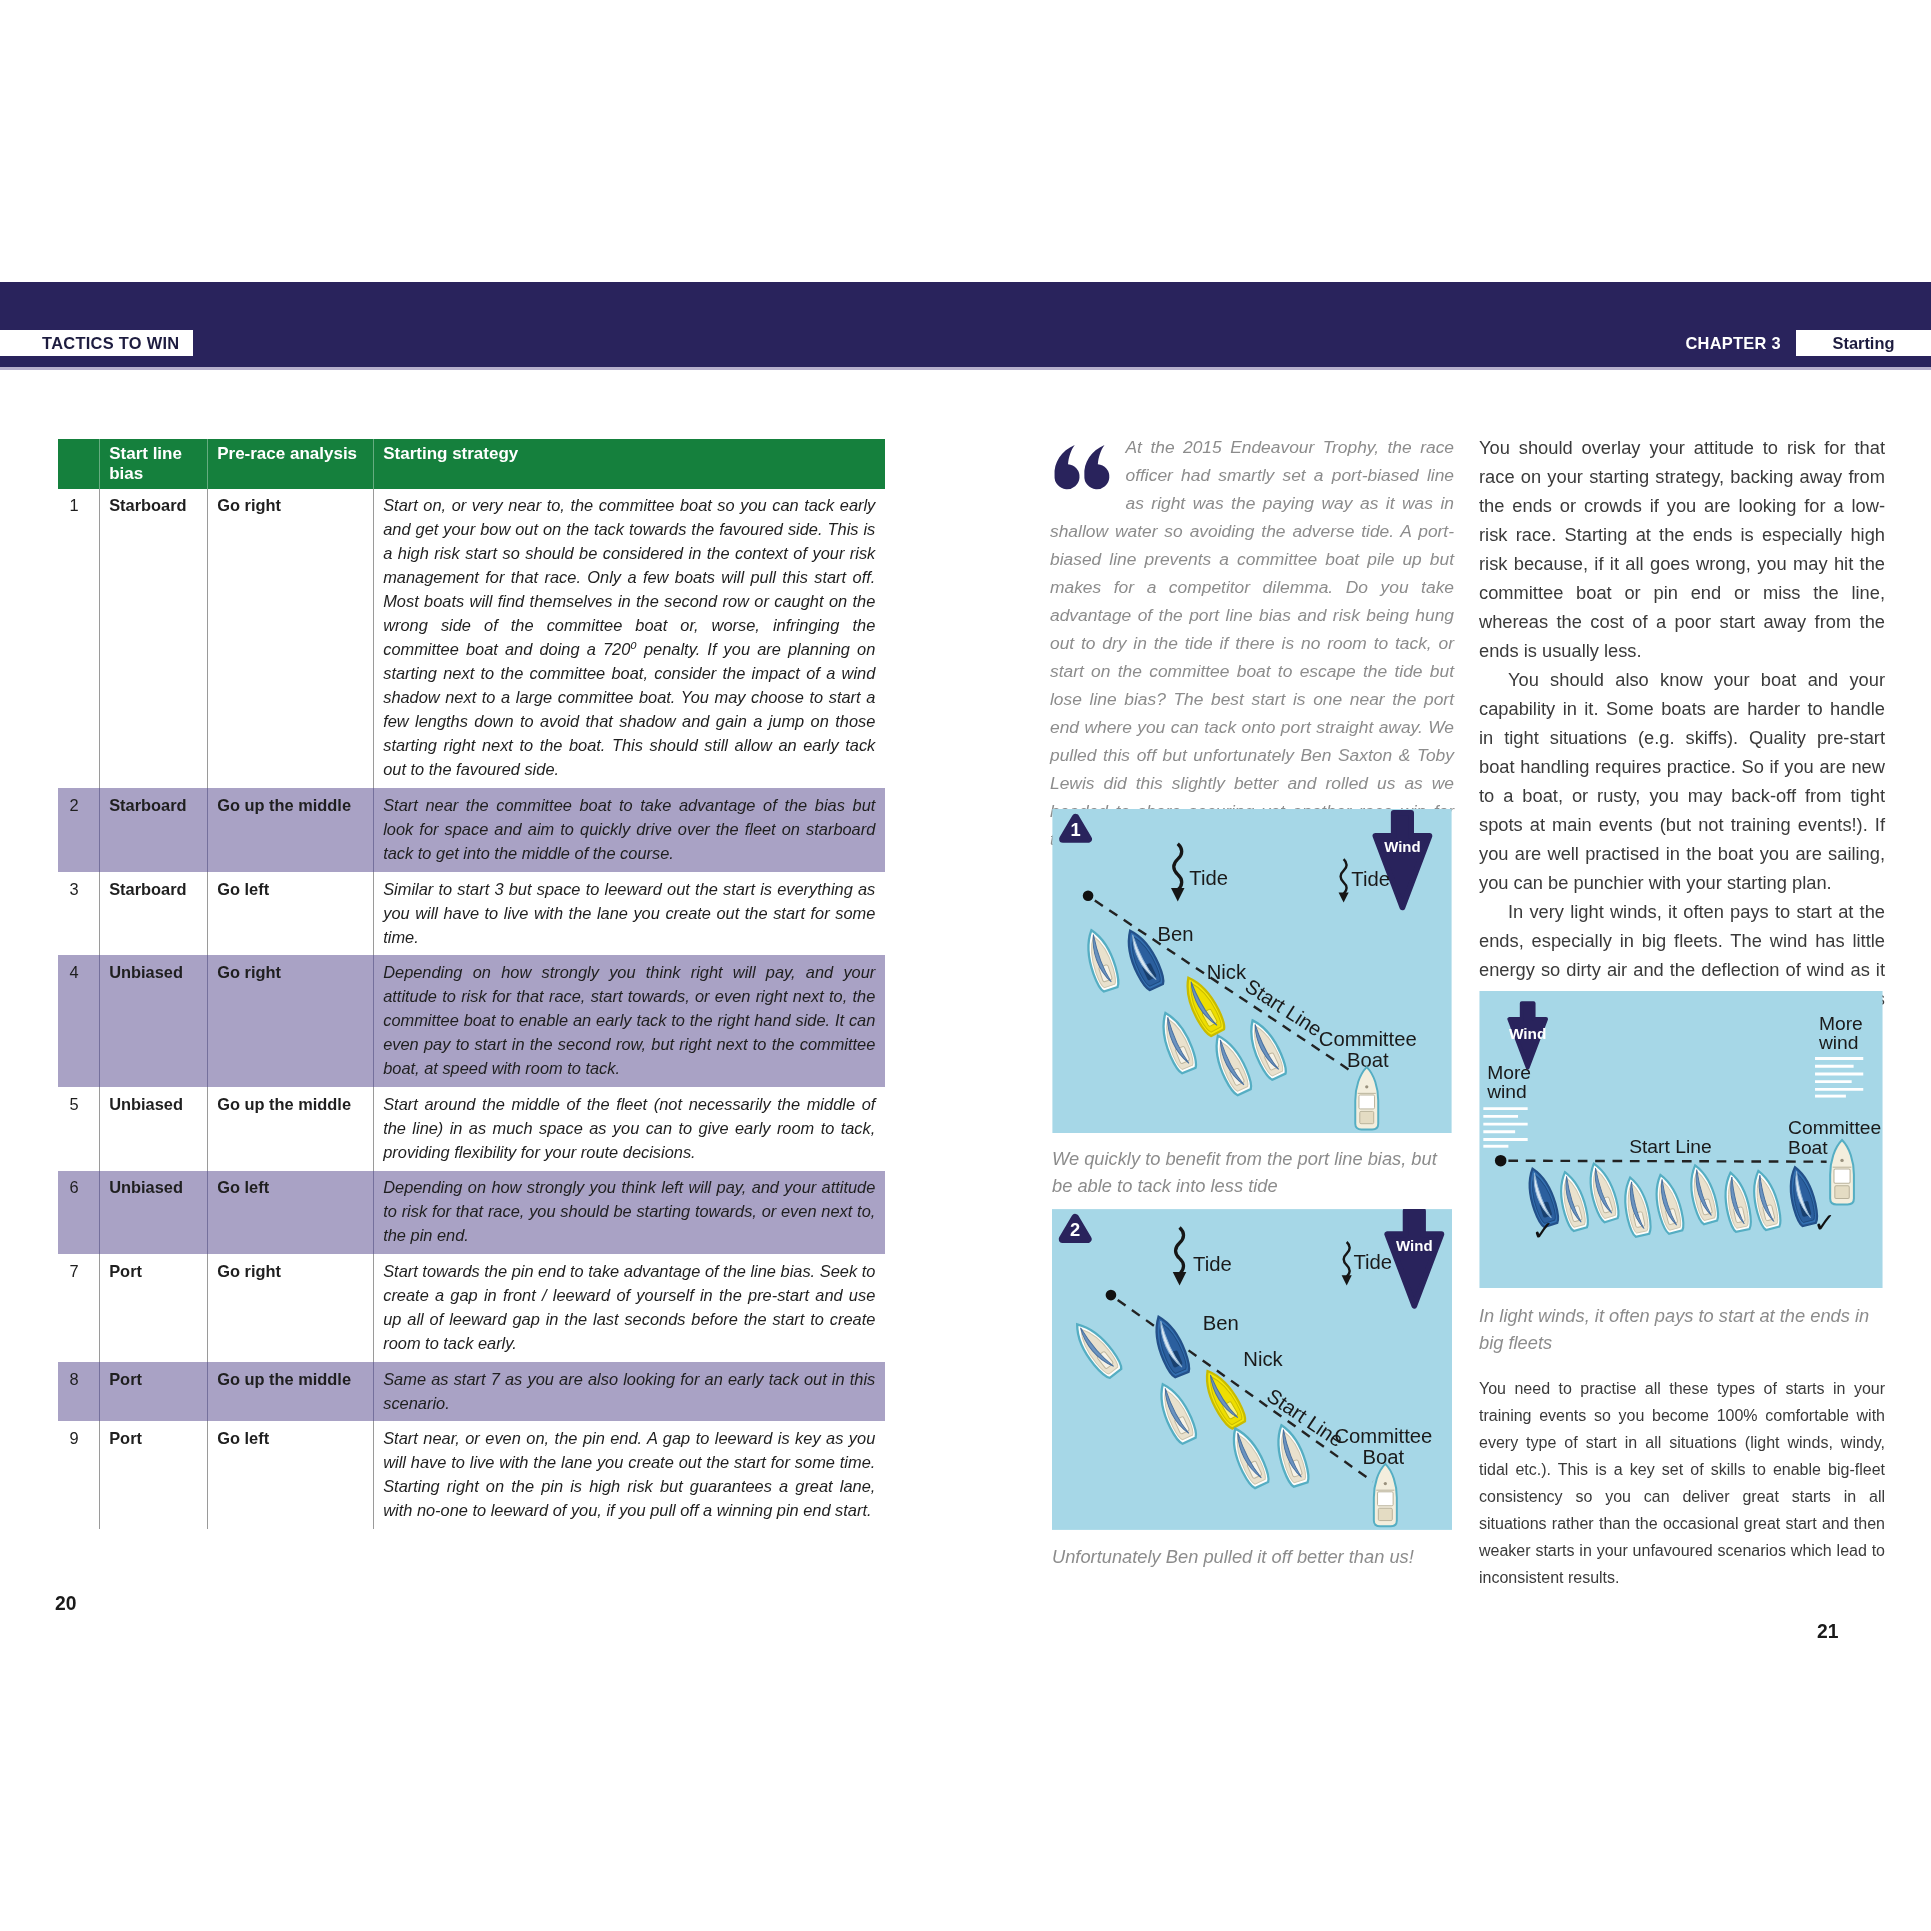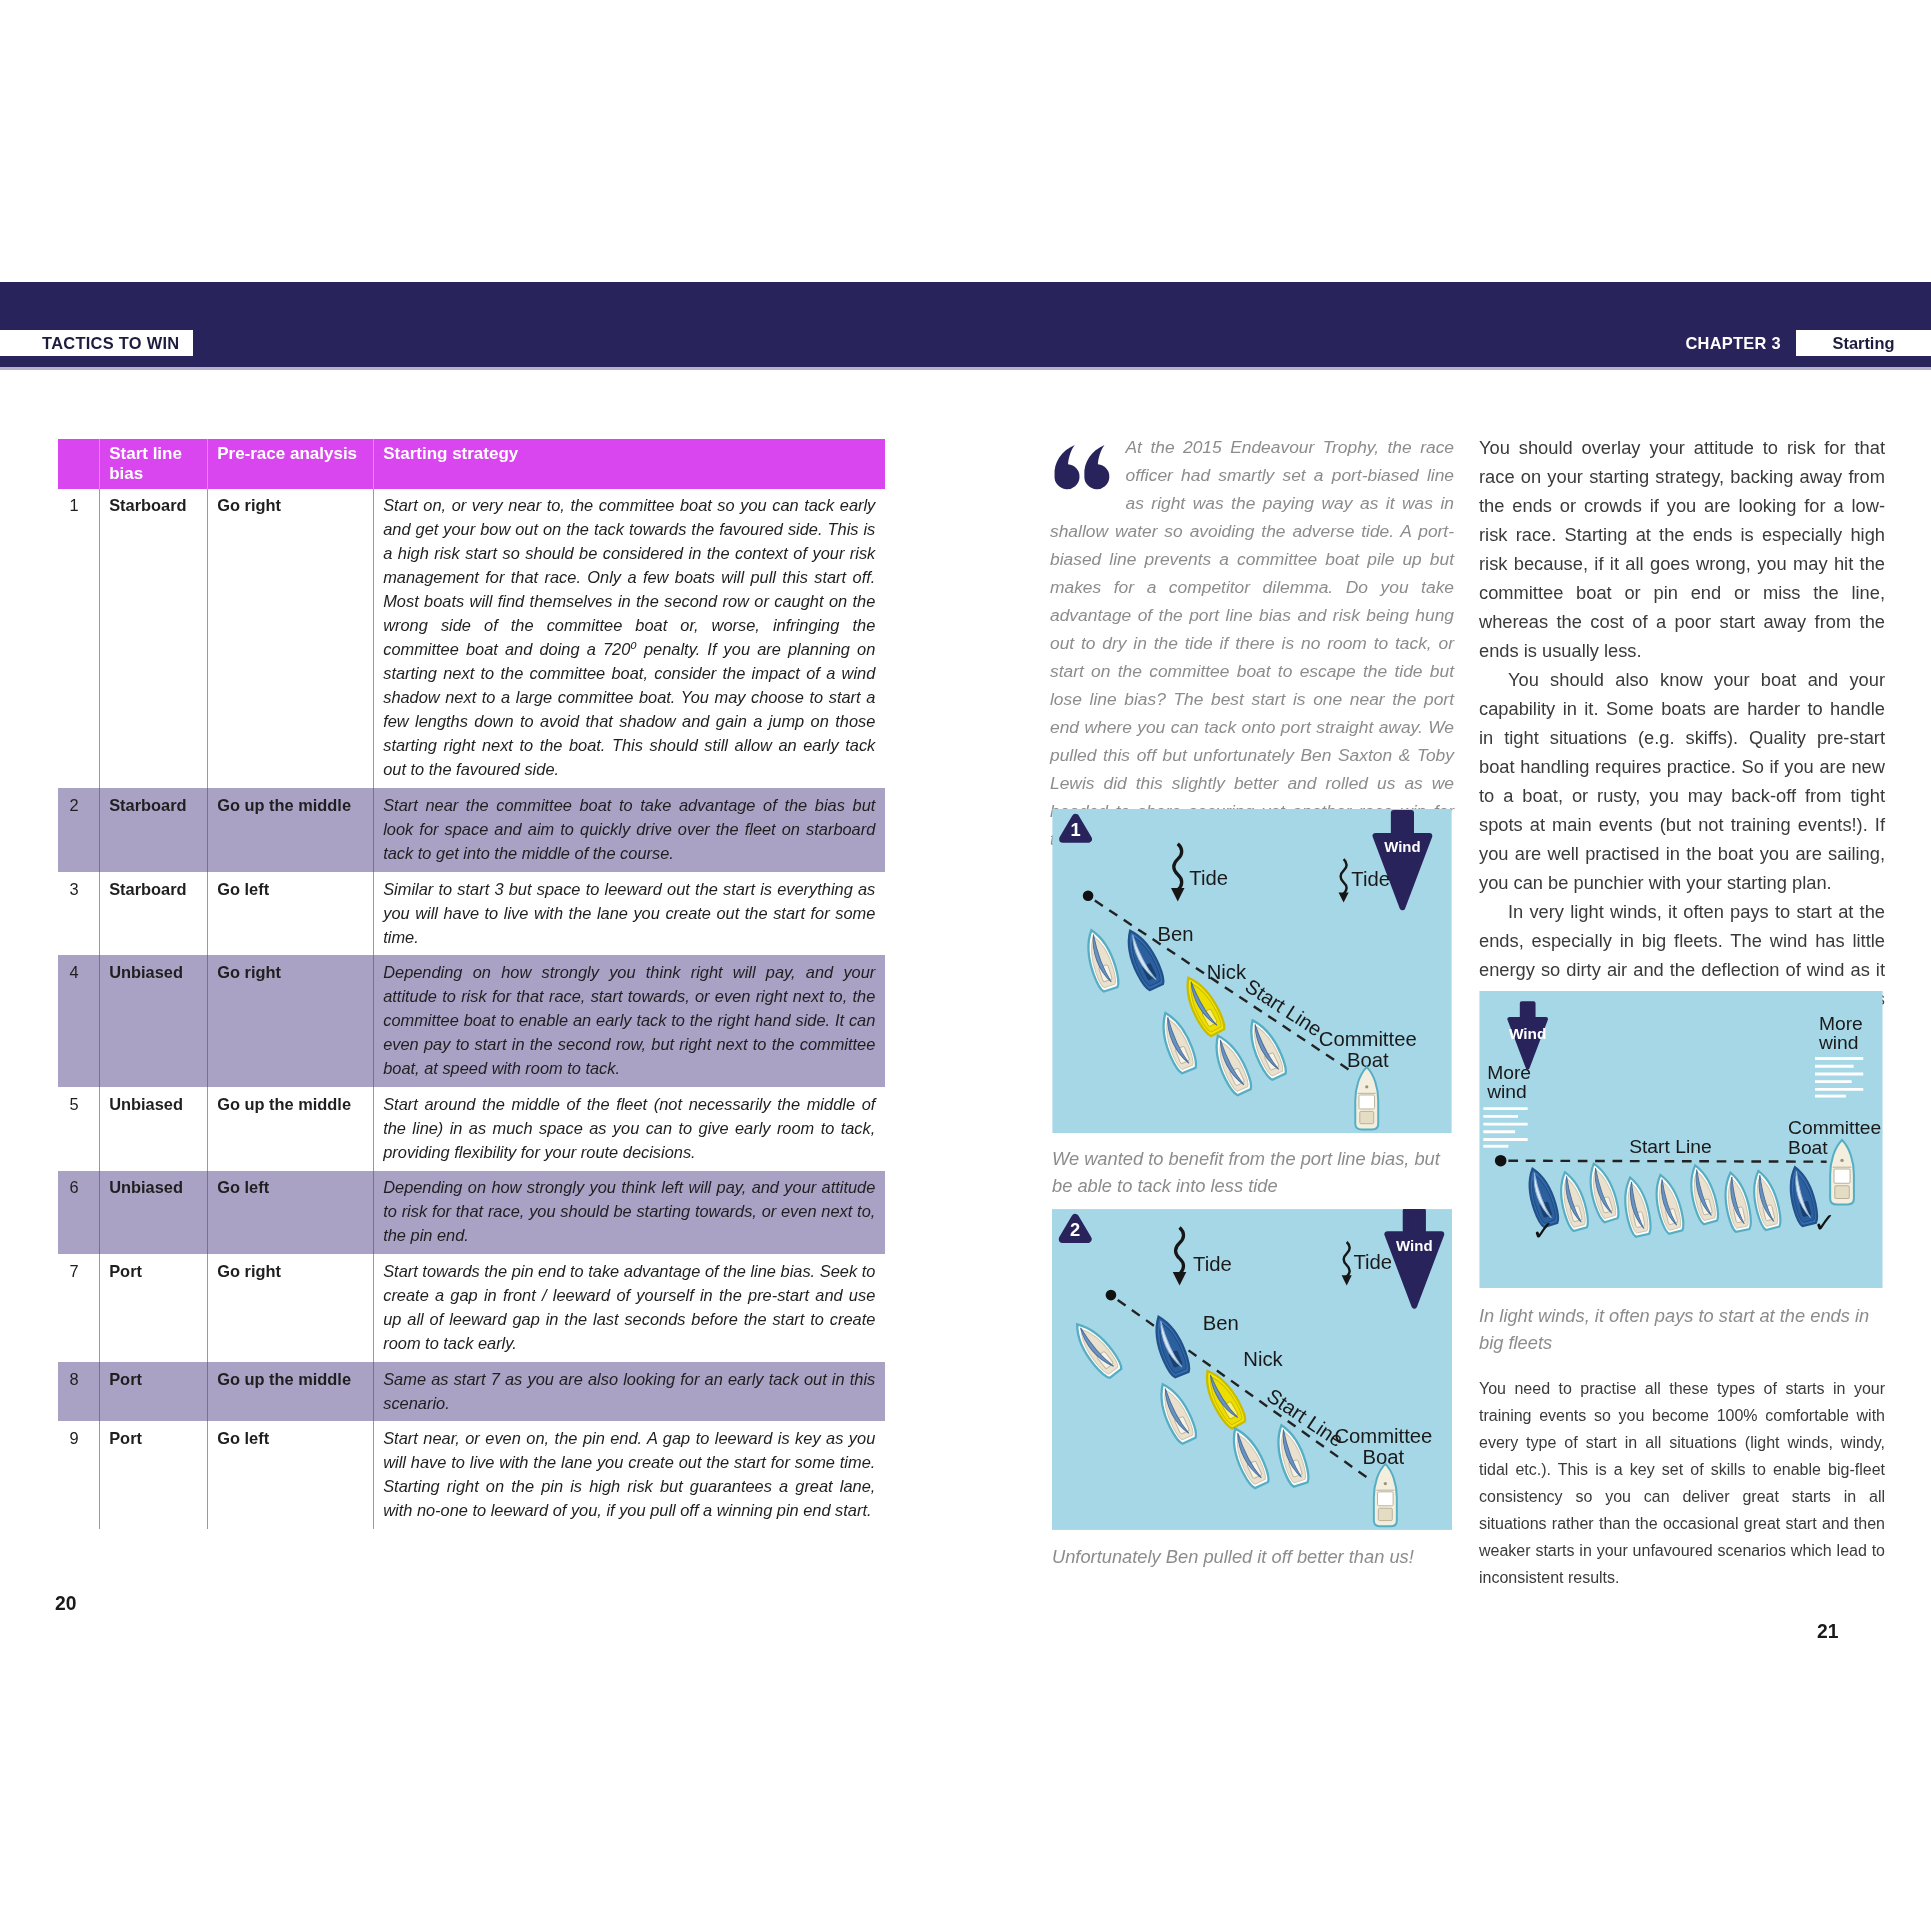--- a/index.html
+++ b/index.html
@@ -9,21 +9,21 @@
   
   .band{position:absolute;left:0;top:282px;width:1931px;height:85px;background:#29235c;border-bottom:3.9px solid #b6b0cc;}
   .band-label-left{position:absolute;left:0;top:48px;width:193px;height:26px;background:#fff;color:#1d1c3f;
     font-weight:bold;font-size:16.4px;line-height:26px;text-align:right;padding-right:13.5px;box-sizing:border-box;letter-spacing:0.3px;}
   .band-chapter{position:absolute;right:150px;top:48px;height:26px;line-height:26px;color:#fff;font-weight:bold;font-size:16.4px;letter-spacing:0.3px;}
   .band-label-right{position:absolute;right:0;top:48px;width:135px;height:26px;background:#fff;color:#1d1c3f;
     font-weight:bold;font-size:16.4px;line-height:26px;text-align:center;}
 
   
   table.tbl{position:absolute;left:58px;top:439px;width:826px;border-collapse:collapse;table-layout:fixed;font-size:16.4px;}
-  .tbl th{background:#d946ef;color:#fff;text-align:left;vertical-align:top;padding:4.8px 9.7px;font-size:17px;line-height:20px;border-right:1px solid rgba(255,255,255,.35);}
+  .tbl th{background:#15803d;color:#fff;text-align:left;vertical-align:top;padding:4.8px 9.7px;font-size:17px;line-height:20px;border-right:1px solid rgba(255,255,255,.35);}
   .tbl th:last-child{border-right:none;}
   .tbl td{vertical-align:top;padding:4.8px 9.7px 6.8px 9.7px;line-height:24px;color:#1f1f1f;border-right:1px solid #9a9a9a;}
   .tbl td:last-child{border-right:none;}
   .tbl td.cnum{text-align:left;padding-left:11.6px;}
   .tbl td.cbold{font-weight:bold;}
   .tbl td.strat{text-align:justify;font-style:italic;}
   .tbl tr.alt{background:#a9a2c5;}
   .tbl tr.alt td{border-right-color:#75709c;}
 
   .pagenum{position:absolute;font-size:19.3px;font-weight:bold;color:#1a1a1a;}
@@ -245,21 +245,21 @@
       </g>
     <g transform="translate(222,250) rotate(-25)">
         <use href="#boatW"></use>
       </g>
     <text x="327" y="246" text-anchor="middle" class="dlabel">Committee</text>
     <text x="327" y="268" text-anchor="middle" class="dlabel">Boat</text>
     <g transform="translate(326,300) scale(0.85)">
         <use href="#cboat"></use>
       </g>
   </svg>
-  <div class="cap" style="left:1052px;top:1145px;width:404px;">We wanted to benefit from the port line bias, but be able to tack into less tide</div>
+  <div class="cap" style="left:1052px;top:1145px;width:404px;">We quickly to benefit from the port line bias, but be able to tack into less tide</div>
 
   <svg class="dia" style="left:1052px;top:1209px;" width="400" height="321" viewBox="0 0 414 332">
     <rect x="0" y="0" width="414" height="332" fill="#a6d7e7"></rect>
     <g transform="translate(24,21)">
         <use href="#badgeT"></use>
       </g>
     <text x="24" y="28" text-anchor="middle" class="wlabel" font-size="19">2</text>
     <g transform="translate(375,48)">
         <use href="#windA"></use>
       </g>

